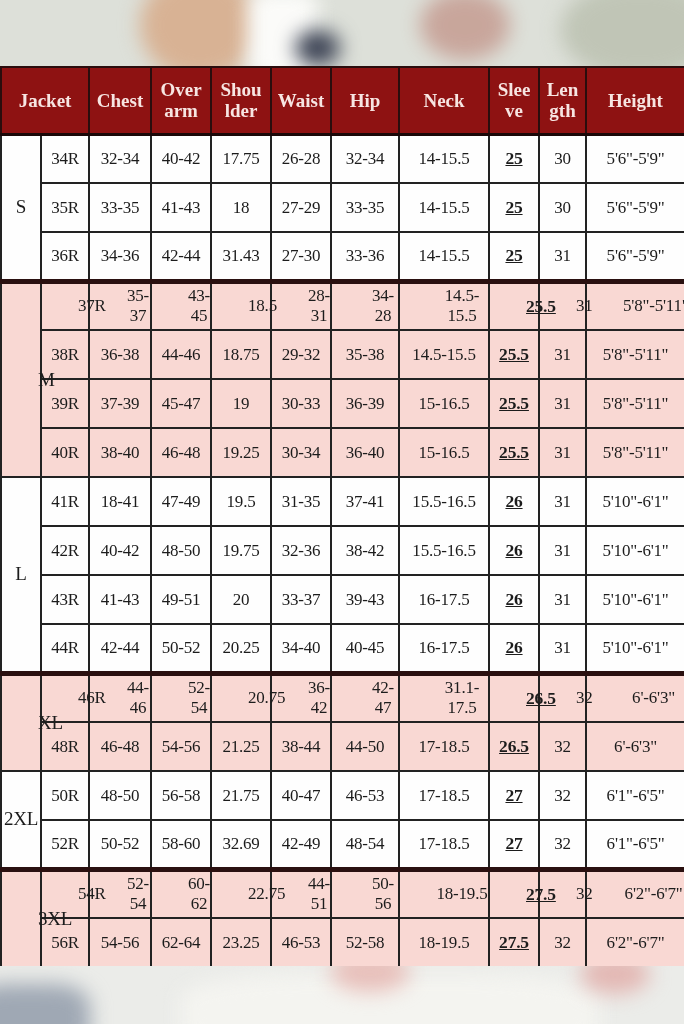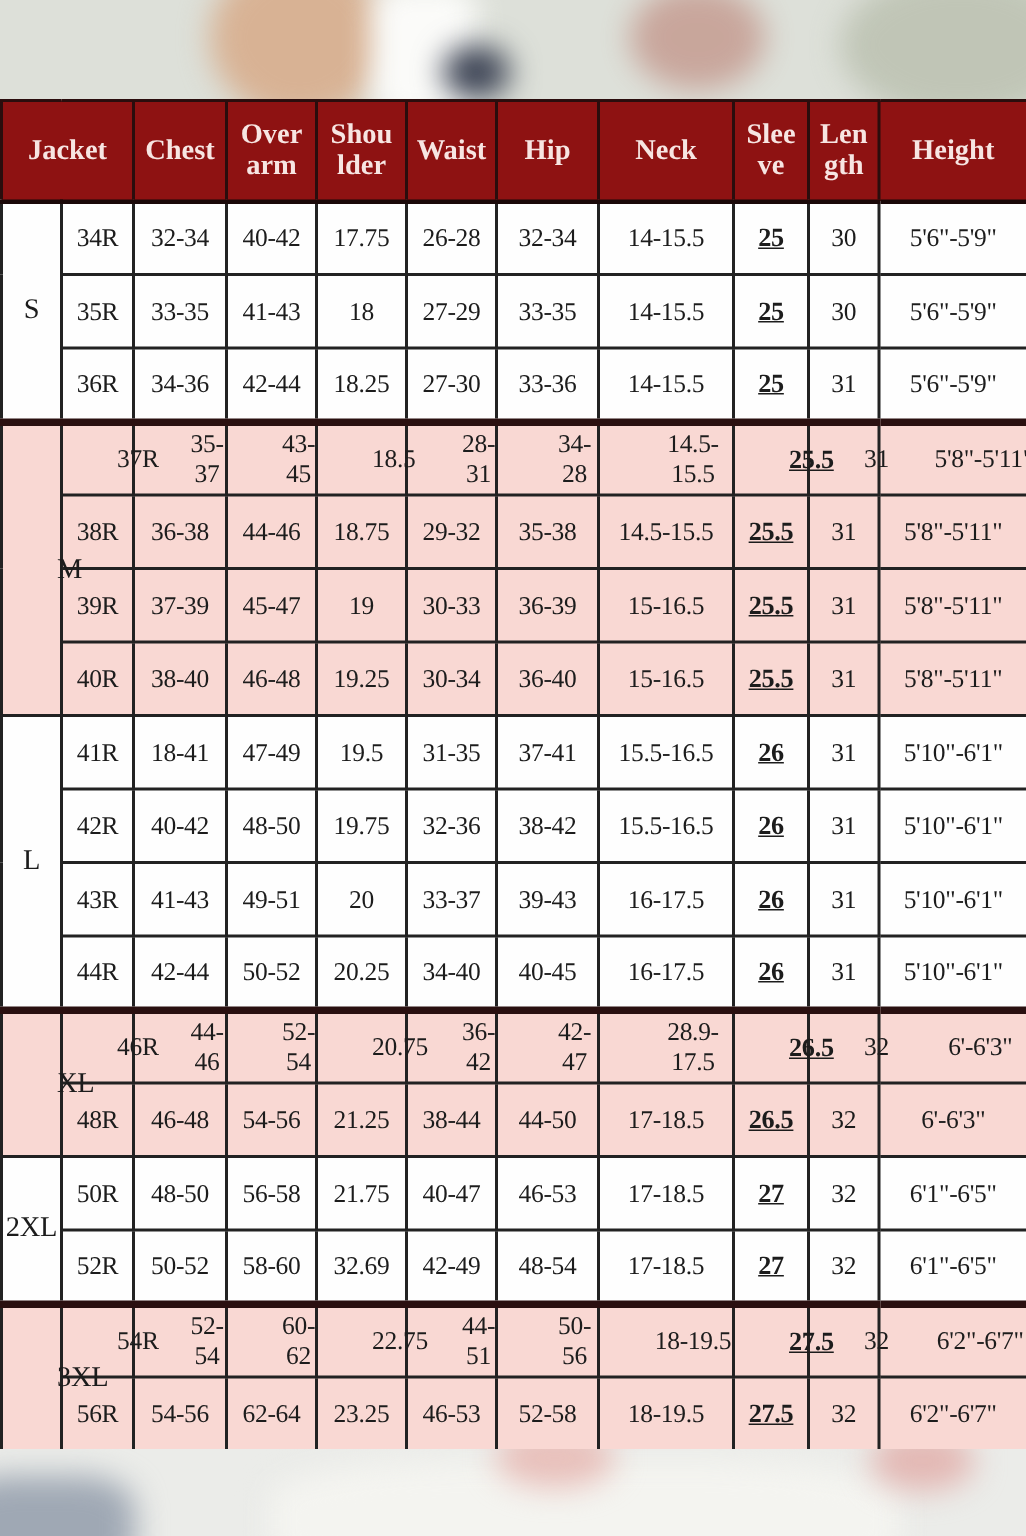--- a/index.html
+++ b/index.html
@@ -127,21 +127,21 @@
           <td>33-35</td>
           <td>14-15.5</td>
           <td class="sleeve-cell">25</td>
           <td>30</td>
           <td>5'6"-5'9"</td>
         </tr>
         <tr class="white">
           <td>36R</td>
           <td>34-36</td>
           <td>42-44</td>
-          <td>18.25</td>
+          <td>31.43</td>
           <td>27-30</td>
           <td>33-36</td>
           <td>14-15.5</td>
           <td class="sleeve-cell">25</td>
           <td>31</td>
           <td>5'6"-5'9"</td>
         </tr>
         <tr class="pink strong-top">
           <td rowspan="4" class="group-label-cell">M</td>
           <td>37R</td>
@@ -241,21 +241,21 @@
           <td>5'10"-6'1"</td>
         </tr>
         <tr class="pink strong-top">
           <td rowspan="2" class="group-label-cell">XL</td>
           <td>46R</td>
           <td>44-46</td>
           <td>52-54</td>
           <td>20.75</td>
           <td>36-42</td>
           <td>42-47</td>
-          <td>28.9-17.5</td>
+          <td>31.1-17.5</td>
           <td class="sleeve-cell">26.5</td>
           <td>32</td>
           <td>6'-6'3"</td>
         </tr>
         <tr class="pink">
           <td>48R</td>
           <td>46-48</td>
           <td>54-56</td>
           <td>21.25</td>
           <td>38-44</td>

